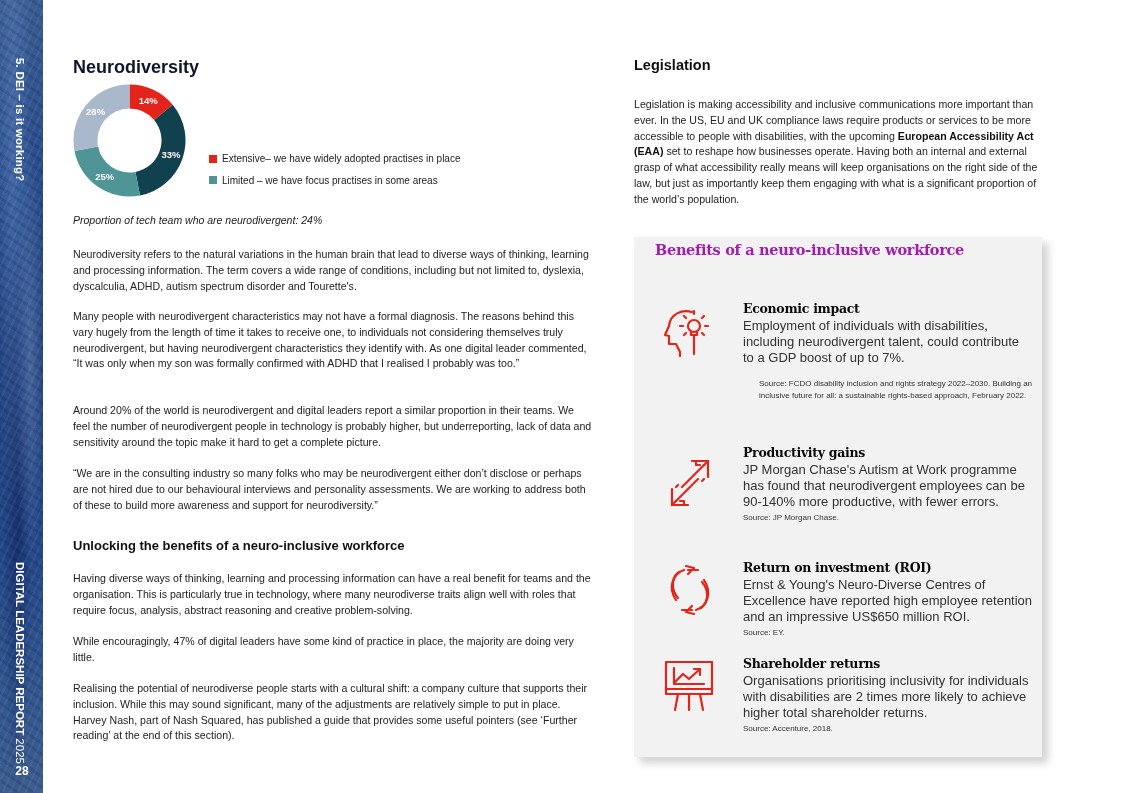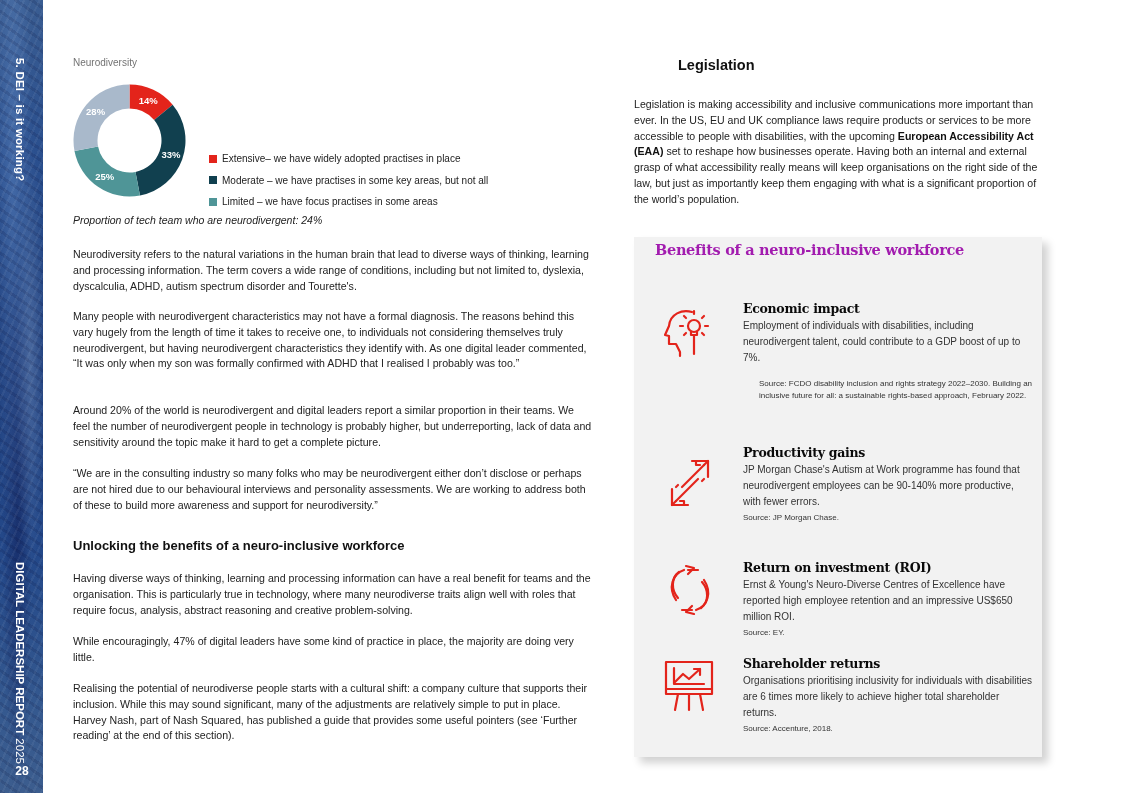--- a/index.html
+++ b/index.html
@@ -32,54 +32,54 @@
       writing-mode: vertical-rl;
       color: #fff; font-size: 11.5px; white-space: nowrap;
     }
     .side-text-bottom b { font-weight: 700; }
     .page-num {
       position: absolute; left: 10px; top: 764px; width: 24px; text-align: center;
       color: #fff; font-weight: 700; font-size: 12px;
     }
 
     
-    .h-neuro { position: absolute; left: 73px; top: 57px; font-size: 10px; font-weight: 400; color: #737373; }
+    .h-neuro { position: absolute; left: 73px; top: 57px; font-size: 18px; font-weight: 700; color: #0f172a; }
     .donut { position: absolute; left: 73px; top: 84px; width: 113px; height: 113px; }
     .legend { position: absolute; left: 209px; top: 104px; margin-top: 44px; }
     .legend-item { display: flex; align-items: center; height: 21.5px; font-size: 10px; color: #222; }
     .legend-swatch { width: 8px; height: 8px; margin-right: 5px; flex: 0 0 auto; }
     .caption { position: absolute; left: 73px; top: 214px; font-size: 10.5px; font-style: italic; color: #222; }
 
     .body-text { font-size: 10.6px; line-height: 15.8px; color: #222; }
     .p { position: absolute; left: 73px; width: 520px; }
     .h-unlock { position: absolute; left: 73px; top: 538px; font-size: 13px; font-weight: 700; color: #111; }
 
     
-    .h-legis { position: absolute; left: 634px; top: 57px; font-size: 14.5px; font-weight: 700; color: #111; margin-left: 44px; }
+    .h-legis { position: absolute; left: 634px; top: 57px; font-size: 14.5px; font-weight: 700; color: #111; }
     .p-legis { position: absolute; left: 634px; top: 89px; width: 410px; margin-top: 8px; }
     .p-legis b { font-weight: 700; color: #111; }
 
     .box {
       position: absolute; left: 634px; top: 237px; width: 408px; height: 520px;
       background: #f2f2f2;
       box-shadow: 6px 6px 8px rgba(0,0,0,0.18);
     }
     .box-title {
       position: absolute; left: 21px; top: 4px;
       font-family: "DejaVu Serif", serif; font-weight: 700; font-size: 14.5px; color: #a21caf;
       letter-spacing: -0.3px;
     }
     .benefit { position: absolute; left: 0; width: 408px; }
     .benefit-icon { position: absolute; left: 28px; width: 56px; height: 56px; }
     .benefit-body { position: absolute; left: 109px; width: 290px; }
     .benefit-title {
       font-family: "DejaVu Serif", serif; font-weight: 700; font-size: 12.5px; color: #0a0a0a;
       letter-spacing: -0.3px; margin-bottom: 2px;
     }
-    .benefit-desc { font-size: 10px; line-height: 16px; color: #333; }
+    .benefit-desc { font-size: 13px; line-height: 16px; color: #333; }
     .benefit-source { font-size: 8px; line-height: 12px; color: #333; margin-top: 2px; }
     .benefit-source.gap { margin-top: 12px; margin-left: 16px; }
     svg { display: block; }
   </style>
 </head>
 <body>
 
 <div class="sidebar">
   <div class="sidebar-texture"></div>
   <div class="side-text-top">5. DEI – is it working?</div>
@@ -105,24 +105,20 @@
       </g>
   </svg>
 </div>
 
 <div class="legend">
   <div class="legend-item">
     <span class="legend-swatch" style="background:#e3241b"></span>
     <span>Extensive– we have widely adopted practises in place</span>
   </div>
   <div class="legend-item">
-    <span class="legend-swatch" style="background:#11404f"></span>
-    <span>Moderate – we have practises in some key areas, but not all</span>
-  </div>
-  <div class="legend-item">
     <span class="legend-swatch" style="background:#4f9597"></span>
     <span>Limited – we have focus practises in some areas</span>
   </div>
 </div>
 
 <div class="caption">Proportion of tech team who are neurodivergent: 24%</div>
 
 <p class="p body-text" style="top:247px">Neurodiversity refers to the natural variations in the human brain that lead to diverse ways of thinking, learning and processing information. The term covers a wide range of conditions, including but not limited to, dyslexia, dyscalculia, ADHD, autism spectrum disorder and Tourette's.</p>
 <p class="p body-text" style="top:309px">Many people with neurodivergent characteristics may not have a formal diagnosis. The reasons behind this vary hugely from the length of time it takes to receive one, to individuals not considering themselves truly neurodivergent, but having neurodivergent characteristics they identify with. As one digital leader commented, “It was only when my son was formally confirmed with ADHD that I realised I probably was too.”</p>
 <p class="p body-text" style="top:403px">Around 20% of the world is neurodivergent and digital leaders report a similar proportion in their teams. We feel the number of neurodivergent people in technology is probably higher, but underreporting, lack of data and sensitivity around the topic make it hard to get a complete picture.</p>
@@ -213,17 +209,17 @@
         <path d="M12 8 L12 24 L42 24"></path>
         <path d="M13 22 L21 14 L27 19 L38 9"></path>
         <path d="M32 9 L38 9 L38 15"></path>
         <path d="M16 34 L13 50"></path>
         <path d="M27 34 L27 50"></path>
         <path d="M38 34 L41 50"></path>
       </svg>
     </div>
     <div class="benefit-body">
       <div class="benefit-title">Shareholder returns</div>
-      <div class="benefit-desc">Organisations prioritising inclusivity for individuals with disabilities are 6 times more likely to achieve higher total shareholder returns.</div>
+      <div class="benefit-desc">Organisations prioritising inclusivity for individuals with disabilities are 2 times more likely to achieve higher total shareholder returns.</div>
       <div class="benefit-source">Source: Accenture, 2018.</div>
     </div>
   </div>
 </div>
 
 </body></html>

